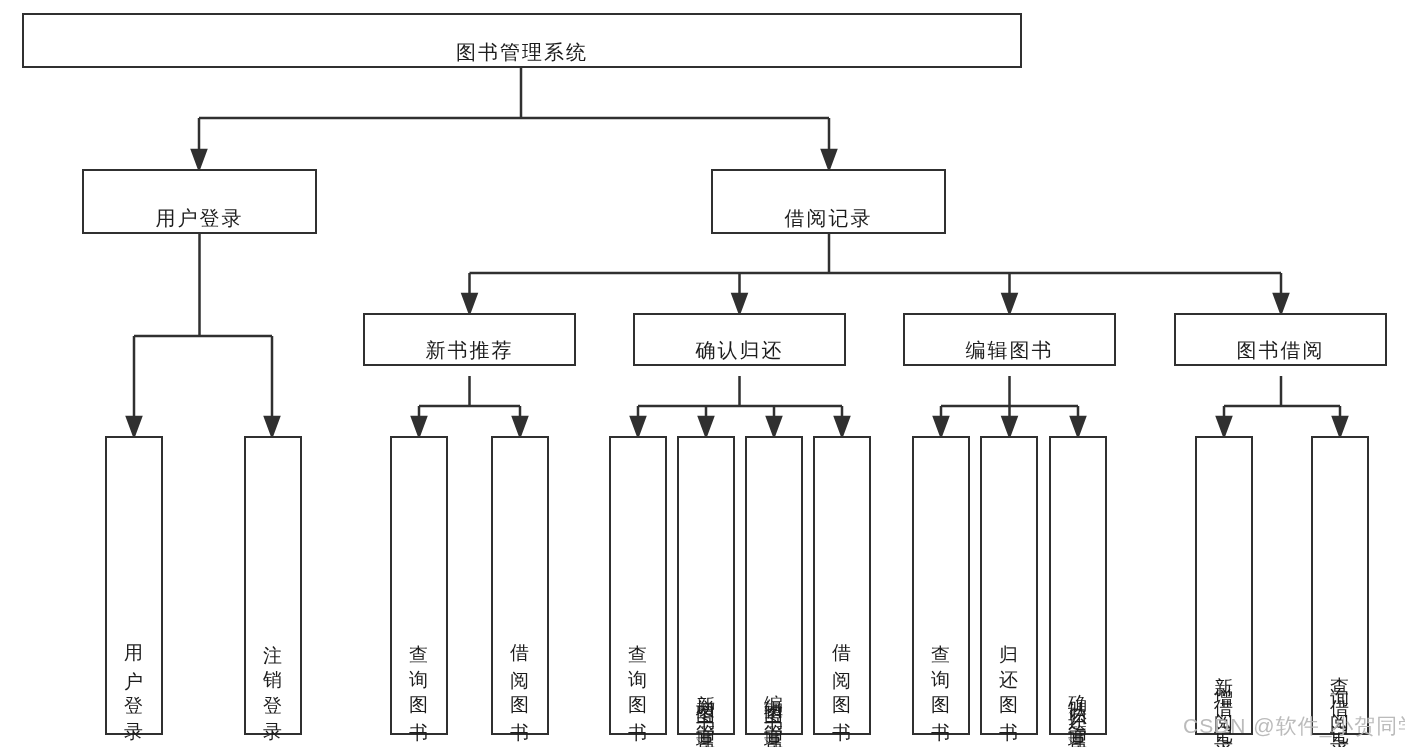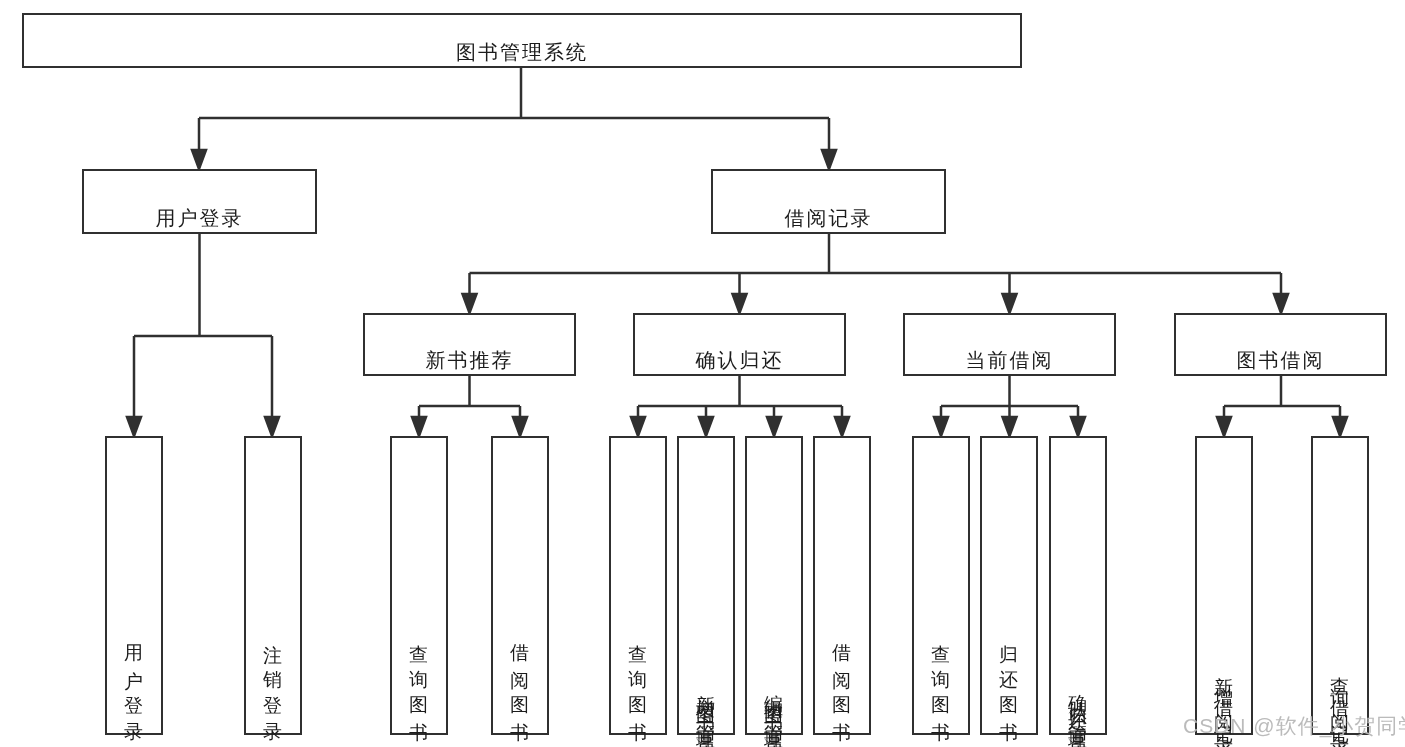--- a/index.html
+++ b/index.html
@@ -23,21 +23,21 @@
     display: flex;
     align-items: flex-end;
     justify-content: center;
     color: #1c1c1c;
     font-size: 20px;
     letter-spacing: 2px;
     z-index: 2;
   }
   .root  { left: 22px; top: 13px; width: 1000px; height: 55px; }
   .l1    { top: 169px; width: 235px; height: 65px; }
-  .l2    { top: 313px; width: 213px; height: 63px; }
+  .l2    { top: 313px; width: 213px; height: 53px; }
   .leafbox { top: 436px; width: 58px; height: 299px; }
   .vtext {
     writing-mode: vertical-rl;
     text-orientation: mixed;
     font-size: 19px;
     letter-spacing: 6px;
     line-height: 1;
     white-space: nowrap;
   }
   .ls-wide { letter-spacing: 26px; }
@@ -110,21 +110,21 @@
   <span>借阅记录</span>
 </div>
 
 <div class="node l2" style="left:363px">
   <span>新书推荐</span>
 </div>
 <div class="node l2" style="left:633px">
   <span>确认归还</span>
 </div>
 <div class="node l2" style="left:903px">
-  <span>当前借阅</span>
+  <span>编辑图书</span>
 </div>
 <div class="node l2" style="left:1174px">
   <span>图书借阅</span>
 </div>
 
 <div class="node leafbox" style="left:105px">
   <span class="vtext ls-wide">用户登录</span>
 </div>
 <div class="node leafbox" style="left:244px">
   <span class="vtext ls-wide">注销登录</span>

